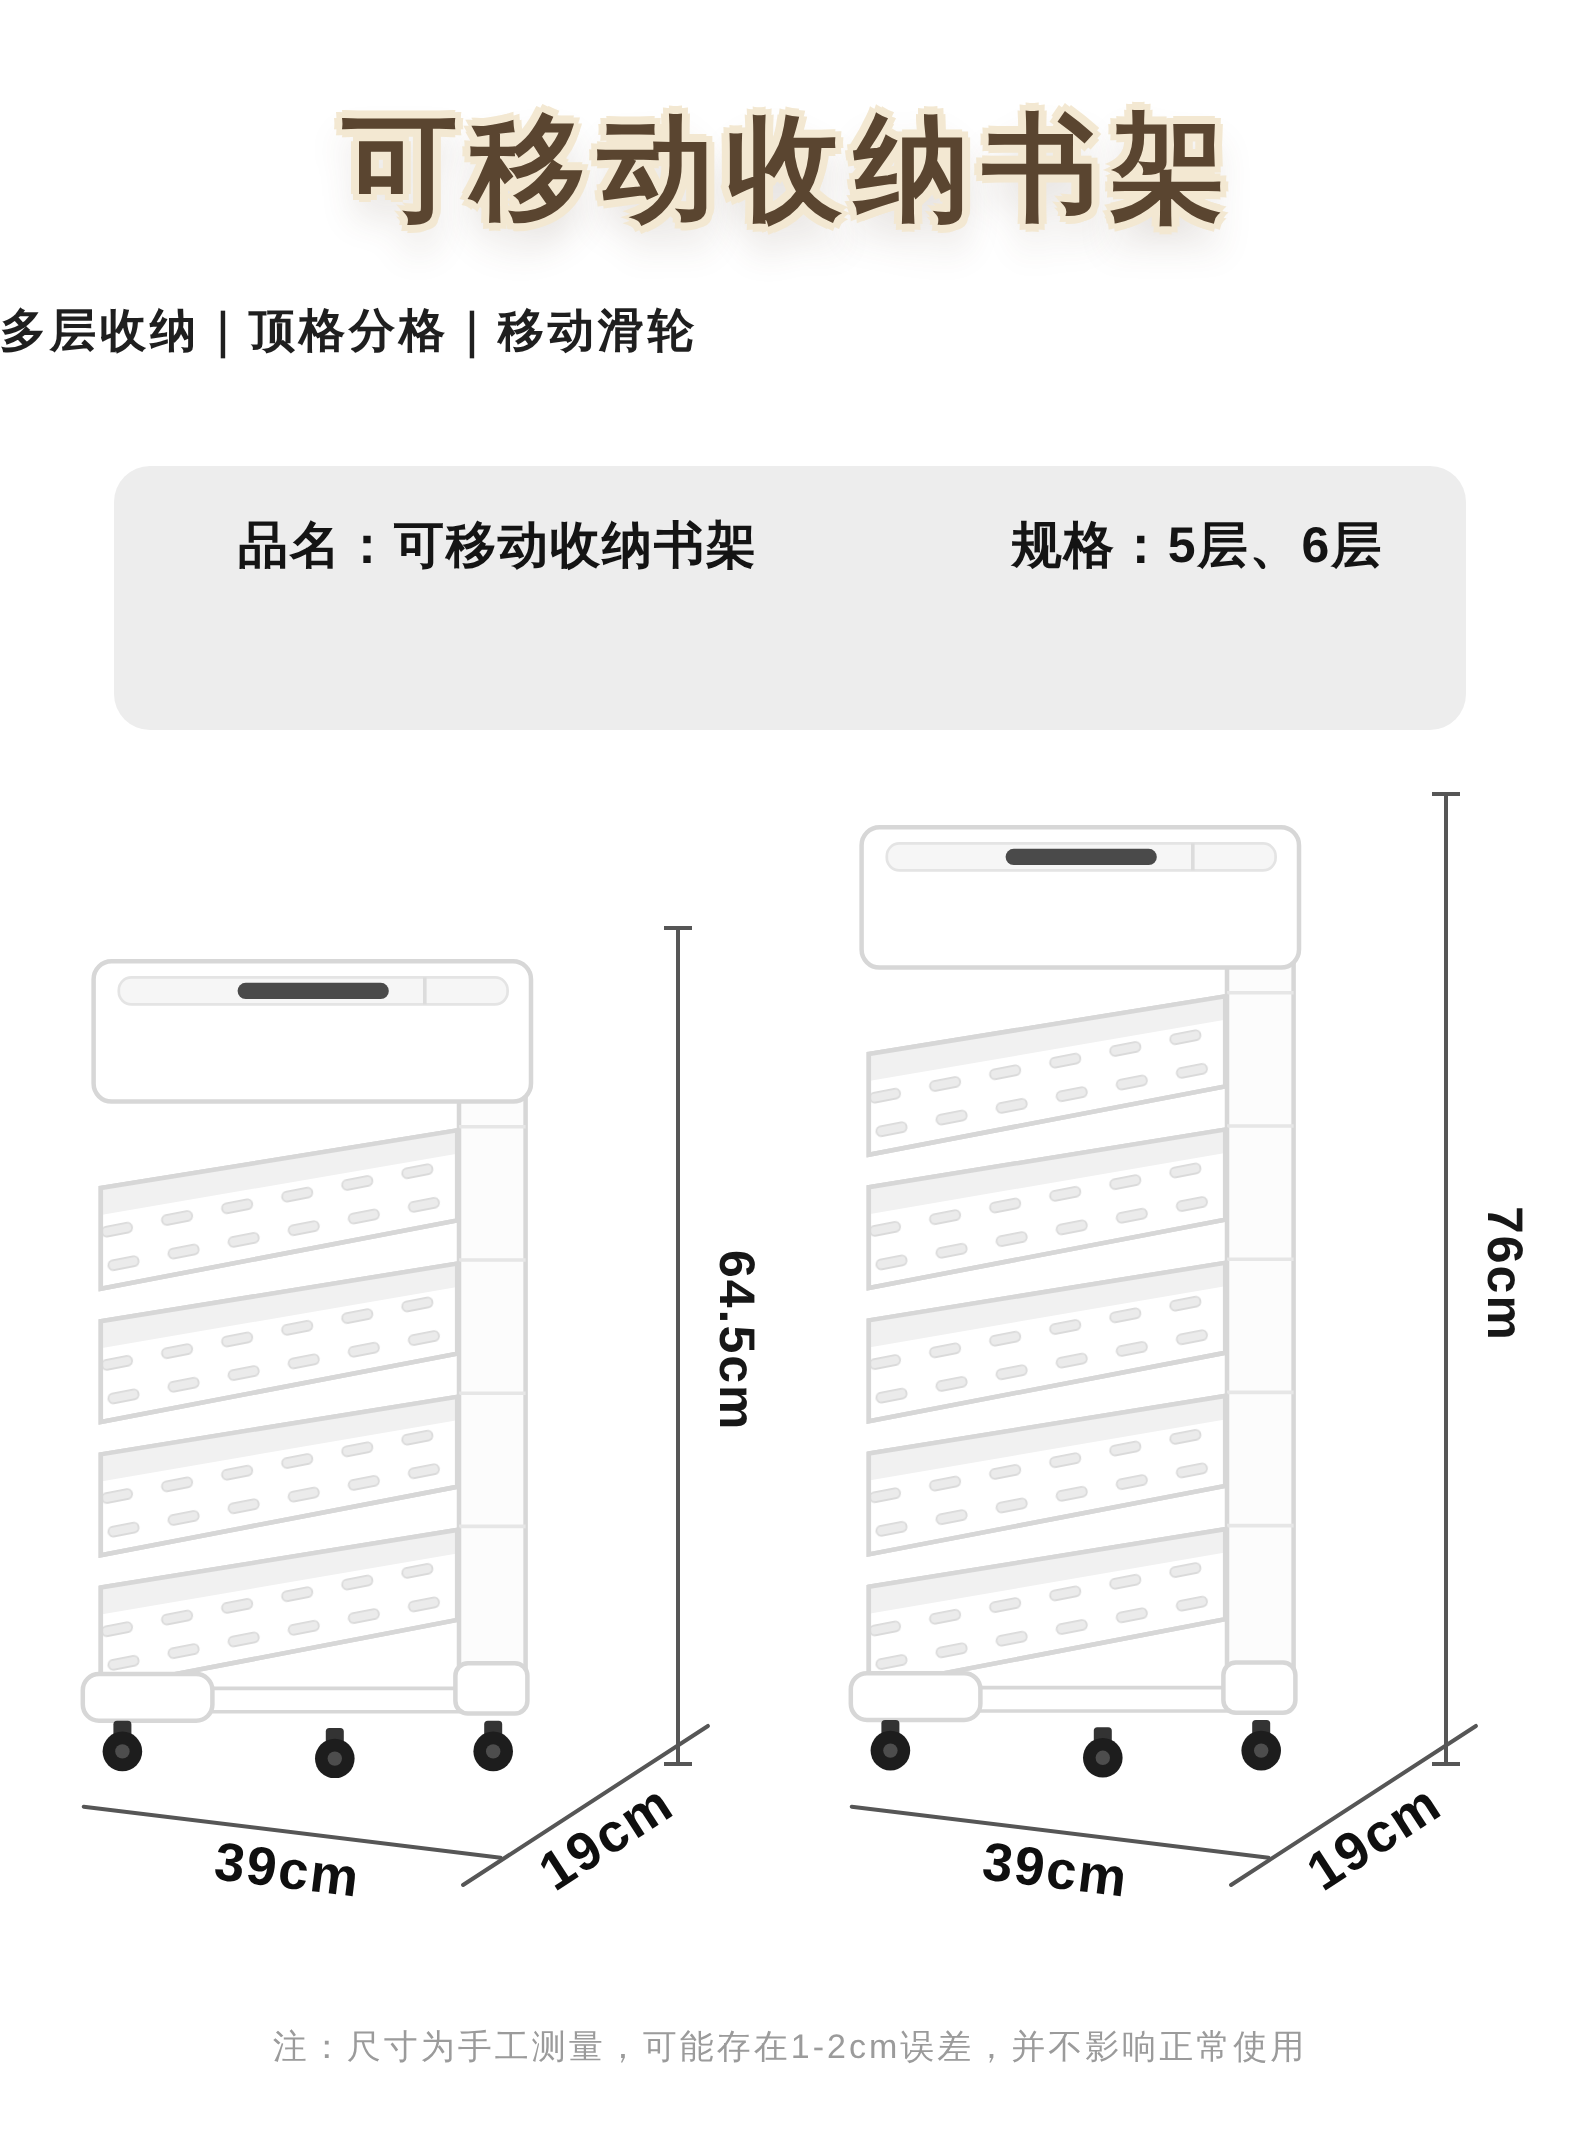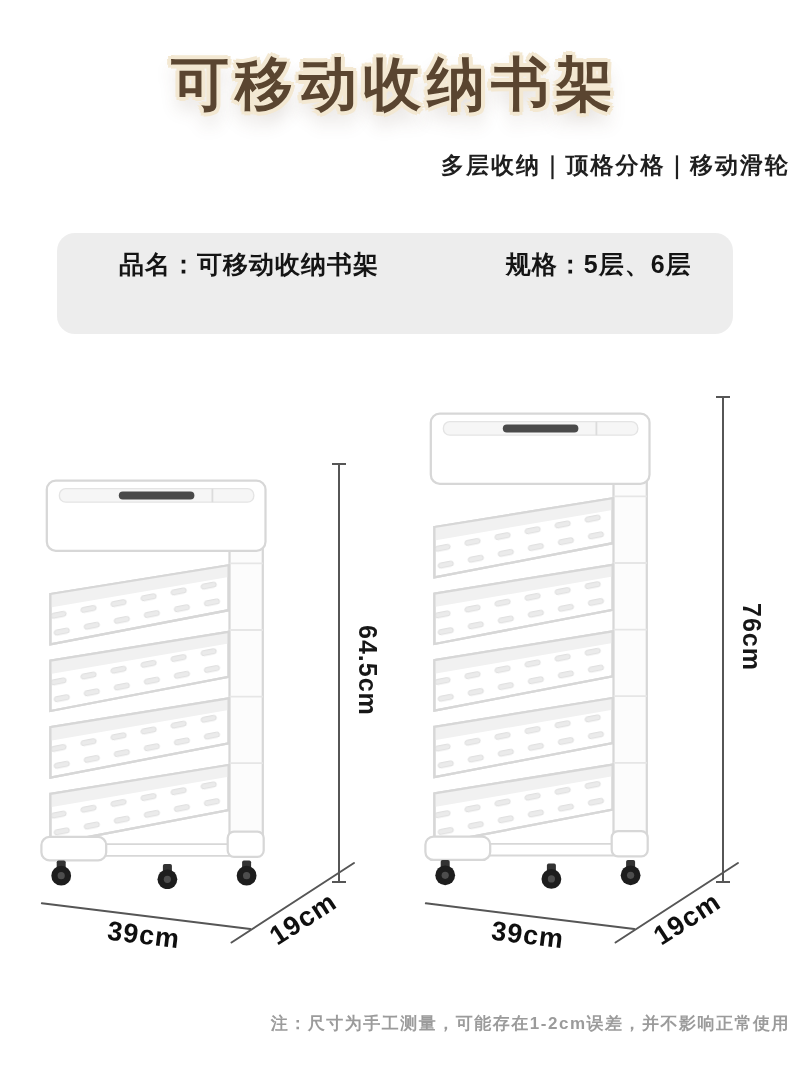--- a/index.html
+++ b/index.html
@@ -25,29 +25,29 @@
        3px  3px 0 var(--title-outline,#f3e8d2),
       -4px  0   0 var(--title-outline,#f3e8d2),
        4px  0   0 var(--title-outline,#f3e8d2),
        0   -4px 0 var(--title-outline,#f3e8d2),
        0    4px 0 var(--title-outline,#f3e8d2),
        0   12px 18px rgba(90,69,48,0.22);
   }
 
   .subtitle {
     position:absolute; top:150px; left:0; right:0;
-    text-align:right;
+    text-align:left;
     font-size:23px; font-weight:600; letter-spacing:2px;
     color:#1f1f1f;
   }
 
   
   .spec-card {
     position:absolute; left:57px; top:233px;
-    width:676px; height:101px;
+    width:676px; height:132px;
     background:var(--card-bg, #ededed);
     border-radius:18px;
     display:grid;
     grid-template-columns:63% 37%;
     grid-template-rows:1fr 1fr;
     align-items:center;
     padding:12px 0 12px 62px;
   }
   .spec-item {
     font-size:25px; font-weight:600; letter-spacing:1px;
@@ -93,24 +93,23 @@
     content:""; display:block; height:2px; border-radius:1px;
     background:var(--dimension,#565656);
     margin-bottom:3px;
   }
   .dim-w { left:2px;  bottom:-62px; width:212px; transform:rotate(7deg); }
   .dim-d { right:-6px; bottom:-46px; width:148px; transform:rotate(-33deg); }
 
   
   .note {
     position:absolute; top:1012px; left:0; right:0;
-    text-align:right;
+    text-align:center;
     font-size:17px; letter-spacing:1.5px;
     color:var(--note, #9b9b9b);
-    font-weight:bold;
   }
 </style>
 </head>
 <body>
 
 <div class="page">
 
   <h1 class="title">可移动收纳书架</h1>
 
   <div class="subtitle">多层收纳｜顶格分格｜移动滑轮</div>

